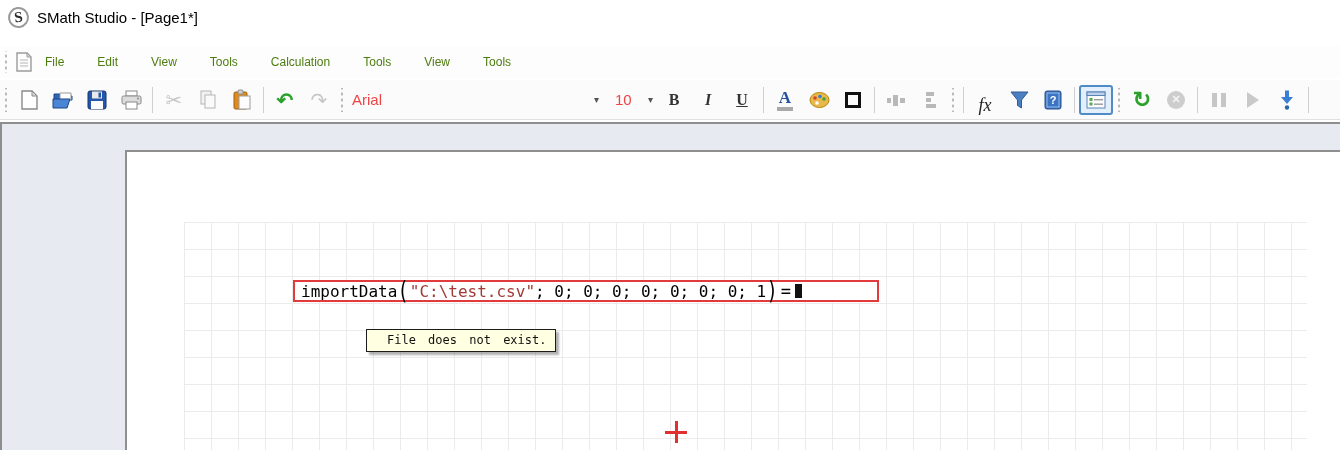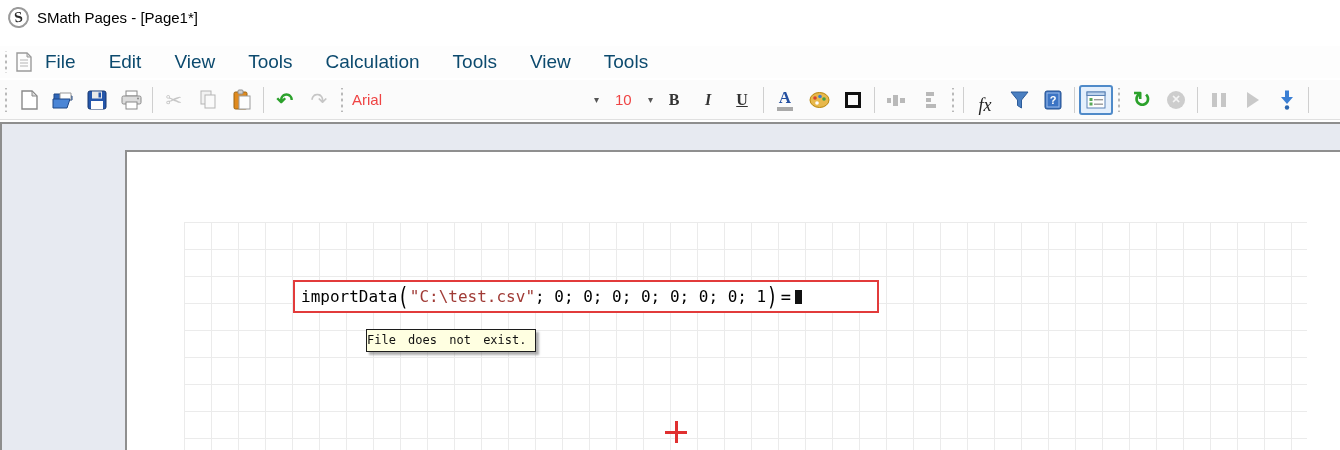--- a/index.html
+++ b/index.html
@@ -16,21 +16,21 @@
     font-family:"Liberation Serif", serif; font-weight:bold; font-size:15px; color:#2b2b2b;
     transform:rotate(-8deg); }
   .title-text { font-size:15px; color:#000; }
   
   .menubar { position:absolute; left:0; top:46px; width:100%; height:32px;
     display:flex; align-items:center; background:#fdfdfd; }
   .menu-grip { width:7px; height:22px; margin-left:2px;
     background-image:radial-gradient(#b9b9b9 1px, transparent 1.2px);
     background-size:4px 6px; background-repeat:repeat-y; background-position:center; }
   .menu-doc-icon { margin:0 10px 0 6px; }
-  .menu-item { font-size:19px; color:#0c4a6e; padding:4px 2px; margin-right:29px; cursor:default; }
+  .menu-item { font-size:12px; color:#4d7c0f; padding:4px 2px; margin-right:29px; cursor:default; }
   .menu-item:first-of-type { margin-left:12px; }
   
   .toolbar { position:absolute; left:0; top:80px; width:100%; height:40px;
     display:flex; align-items:center; background:#fbfbfb; border-bottom:1px solid #e0e0e0; }
   .tb-grip { width:8px; height:24px; margin:0 2px;
     background-image:radial-gradient(#b9b9b9 1px, transparent 1.2px);
     background-size:4px 6px; background-repeat:repeat-y; background-position:center; }
   .tb-btn { width:34px; height:30px; display:flex; align-items:center; justify-content:center;
     border:2px solid transparent; border-radius:3px; }
   .tb-btn.pressed { border-color:#4f8ac9; background:#e4effc; }
@@ -60,49 +60,49 @@
   .workspace { position:absolute; left:0; top:122px; width:100%; height:328px;
     background:#e7eaf1; border-top:2px solid #8e8e8e; border-left:2px solid #8e8e8e; }
   .page { position:absolute; left:125px; top:150px; width:1215px; height:300px;
     background:#fff; border-left:2px solid #8f8f8f; border-top:2px solid #8f8f8f; }
   .grid { position:absolute; left:184px; top:222px; width:1123px; height:228px;
     background-image:
       linear-gradient(to right, #ebebeb 1px, transparent 1px),
       linear-gradient(to bottom, #ebebeb 1px, transparent 1px);
     background-size:27px 27px; }
   
-  .formula-box { position:absolute; left:293px; top:280px; width:586px; height:33px;
+  .formula-box { position:absolute; left:293px; top:280px; width:586px; height:22px;
     border:2px solid #e23b3b; background:#fff; display:flex; align-items:center;
     padding-left:6px; font-family:"DejaVu Sans Mono", monospace; font-size:16px;
     white-space:pre; color:#000; }
   .formula-box .paren { font-size:24px; font-weight:300; line-height:0;
     transform:scaleX(0.75); margin:0 -1px; }
   .formula-box .str { color:#a03b36; }
   .formula-box .eq { font-size:17px; margin-left:2px; }
   .placeholder-rect { display:inline-block; width:7px; height:14px; background:#111; margin-left:4px; }
   
   .tooltip { position:absolute; left:366px; top:329px; height:23px;
-    background:#ffffe1; border:1px solid #1c1c1c; padding:3px 8px 0 0;
+    background:#ffffe1; border:1px solid #1c1c1c; padding:3px 8px 0 20px;
     font-family:"DejaVu Sans Mono", monospace; font-size:12px; color:#111;
     white-space:nowrap; word-spacing:5px;
     box-shadow:3px 3px 2px rgba(110,110,110,0.55); }
   
   .crosshair { position:absolute; left:665px; top:421px; width:22px; height:22px; }
   .crosshair .h { position:absolute; left:0; top:10px; width:22px; height:2.5px; background:#e03030; }
   .crosshair .v { position:absolute; left:10px; top:0; width:2.5px; height:22px; background:#e03030; }
   svg { display:block; }
 </style>
 </head>
 <body>
 
 <div id="root">
 
   <div class="titlebar">
     <div class="app-logo">S</div>
-    <div class="title-text">SMath Pages - [Page1*]</div>
+    <div class="title-text">SMath Studio - [Page1*]</div>
   </div>
 
   <div class="menubar">
     <div class="menu-grip"></div>
     <span class="menu-doc-icon">
       <svg width="18" height="20" viewBox="0 0 18 20">
         <path d="M2 1 h10 l4 4 v14 h-14 z" fill="#fdfdfd" stroke="#9a9a9a" stroke-width="1.4"></path>
         <path d="M12 1 l4 4 h-4 z" fill="#d9d9d9" stroke="#9a9a9a"></path>
         <line x1="5" y1="8" x2="13" y2="8" stroke="#b5b5b5"></line>
         <line x1="5" y1="11" x2="13" y2="11" stroke="#b5b5b5"></line>

